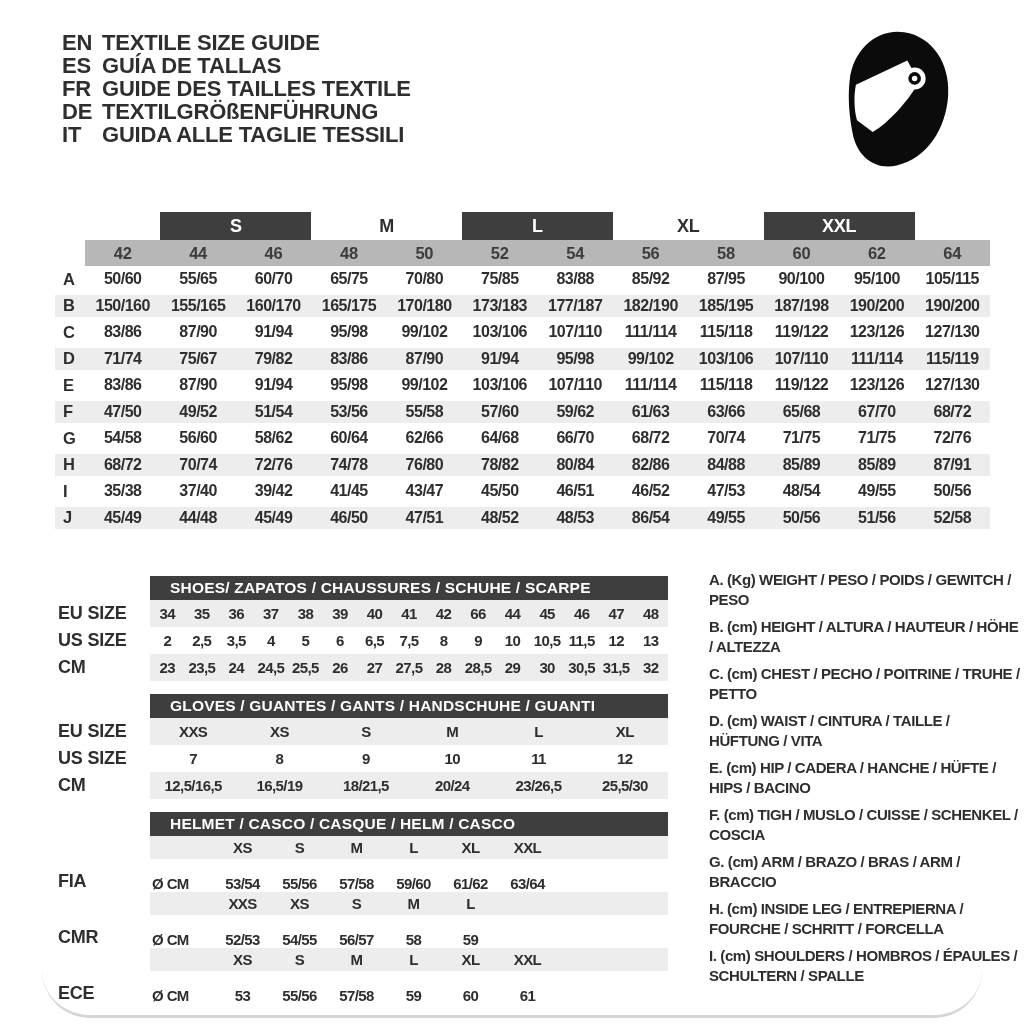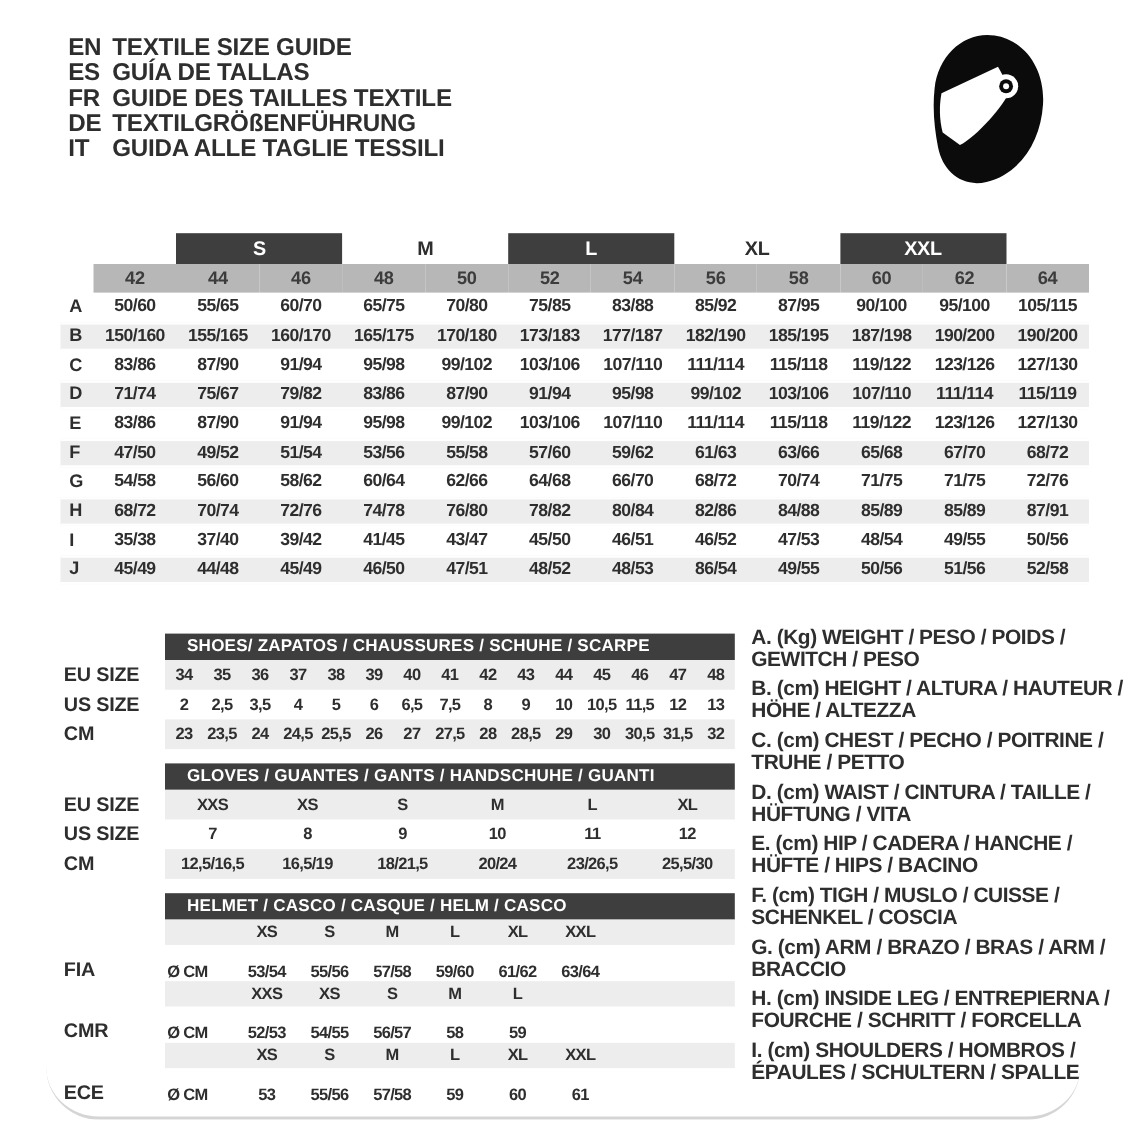--- a/index.html
+++ b/index.html
@@ -51,21 +51,21 @@
   .sec-cell{text-align:center;font-size:15px;letter-spacing:-0.6px;}
   .cols15{grid-template-columns:repeat(15,1fr);}
   .cols6{grid-template-columns:repeat(6,1fr);}
   .helm-cols{grid-template-columns:64px repeat(6,57px) 1fr;}
   .helm-size-row{height:23px;}
   .helm-val-row{height:33px;align-items:flex-end;}
   .unit-cell{text-align:left;padding-left:2px;}
 
   
   .legend{position:absolute;left:683px;top:570px;width:338px;}
-  .legend-item{font-size:19px;line-height:20px;margin-bottom:7px;letter-spacing:-0.4px;}
+  .legend-item{font-size:15px;line-height:20px;margin-bottom:7px;letter-spacing:-0.4px;margin-left:26px;}
 
   
   .bottom-border{position:absolute;left:42px;right:42px;bottom:6px;height:60px;
     border-bottom:3px solid var(--border);
     border-bottom-left-radius:48px;border-bottom-right-radius:48px;}
 </style>
 </head>
 <body>
 
 <div class="page">
@@ -286,21 +286,21 @@
         <div class="sec-cells cols15 stripe">
           <div class="sec-cell">34</div>
           <div class="sec-cell">35</div>
           <div class="sec-cell">36</div>
           <div class="sec-cell">37</div>
           <div class="sec-cell">38</div>
           <div class="sec-cell">39</div>
           <div class="sec-cell">40</div>
           <div class="sec-cell">41</div>
           <div class="sec-cell">42</div>
-          <div class="sec-cell">43</div>
+          <div class="sec-cell">66</div>
           <div class="sec-cell">44</div>
           <div class="sec-cell">45</div>
           <div class="sec-cell">46</div>
           <div class="sec-cell">47</div>
           <div class="sec-cell">48</div>
         </div>
       </div>
       <div class="sec-row">
         <div class="sec-label">US SIZE</div>
         <div class="sec-cells cols15">

